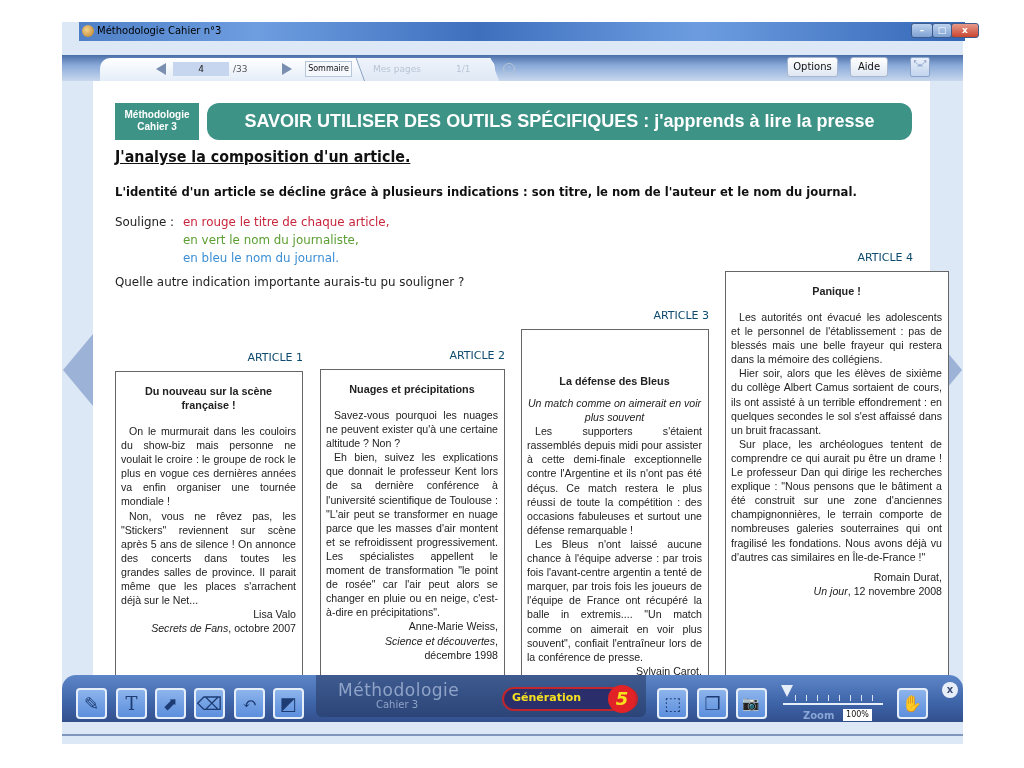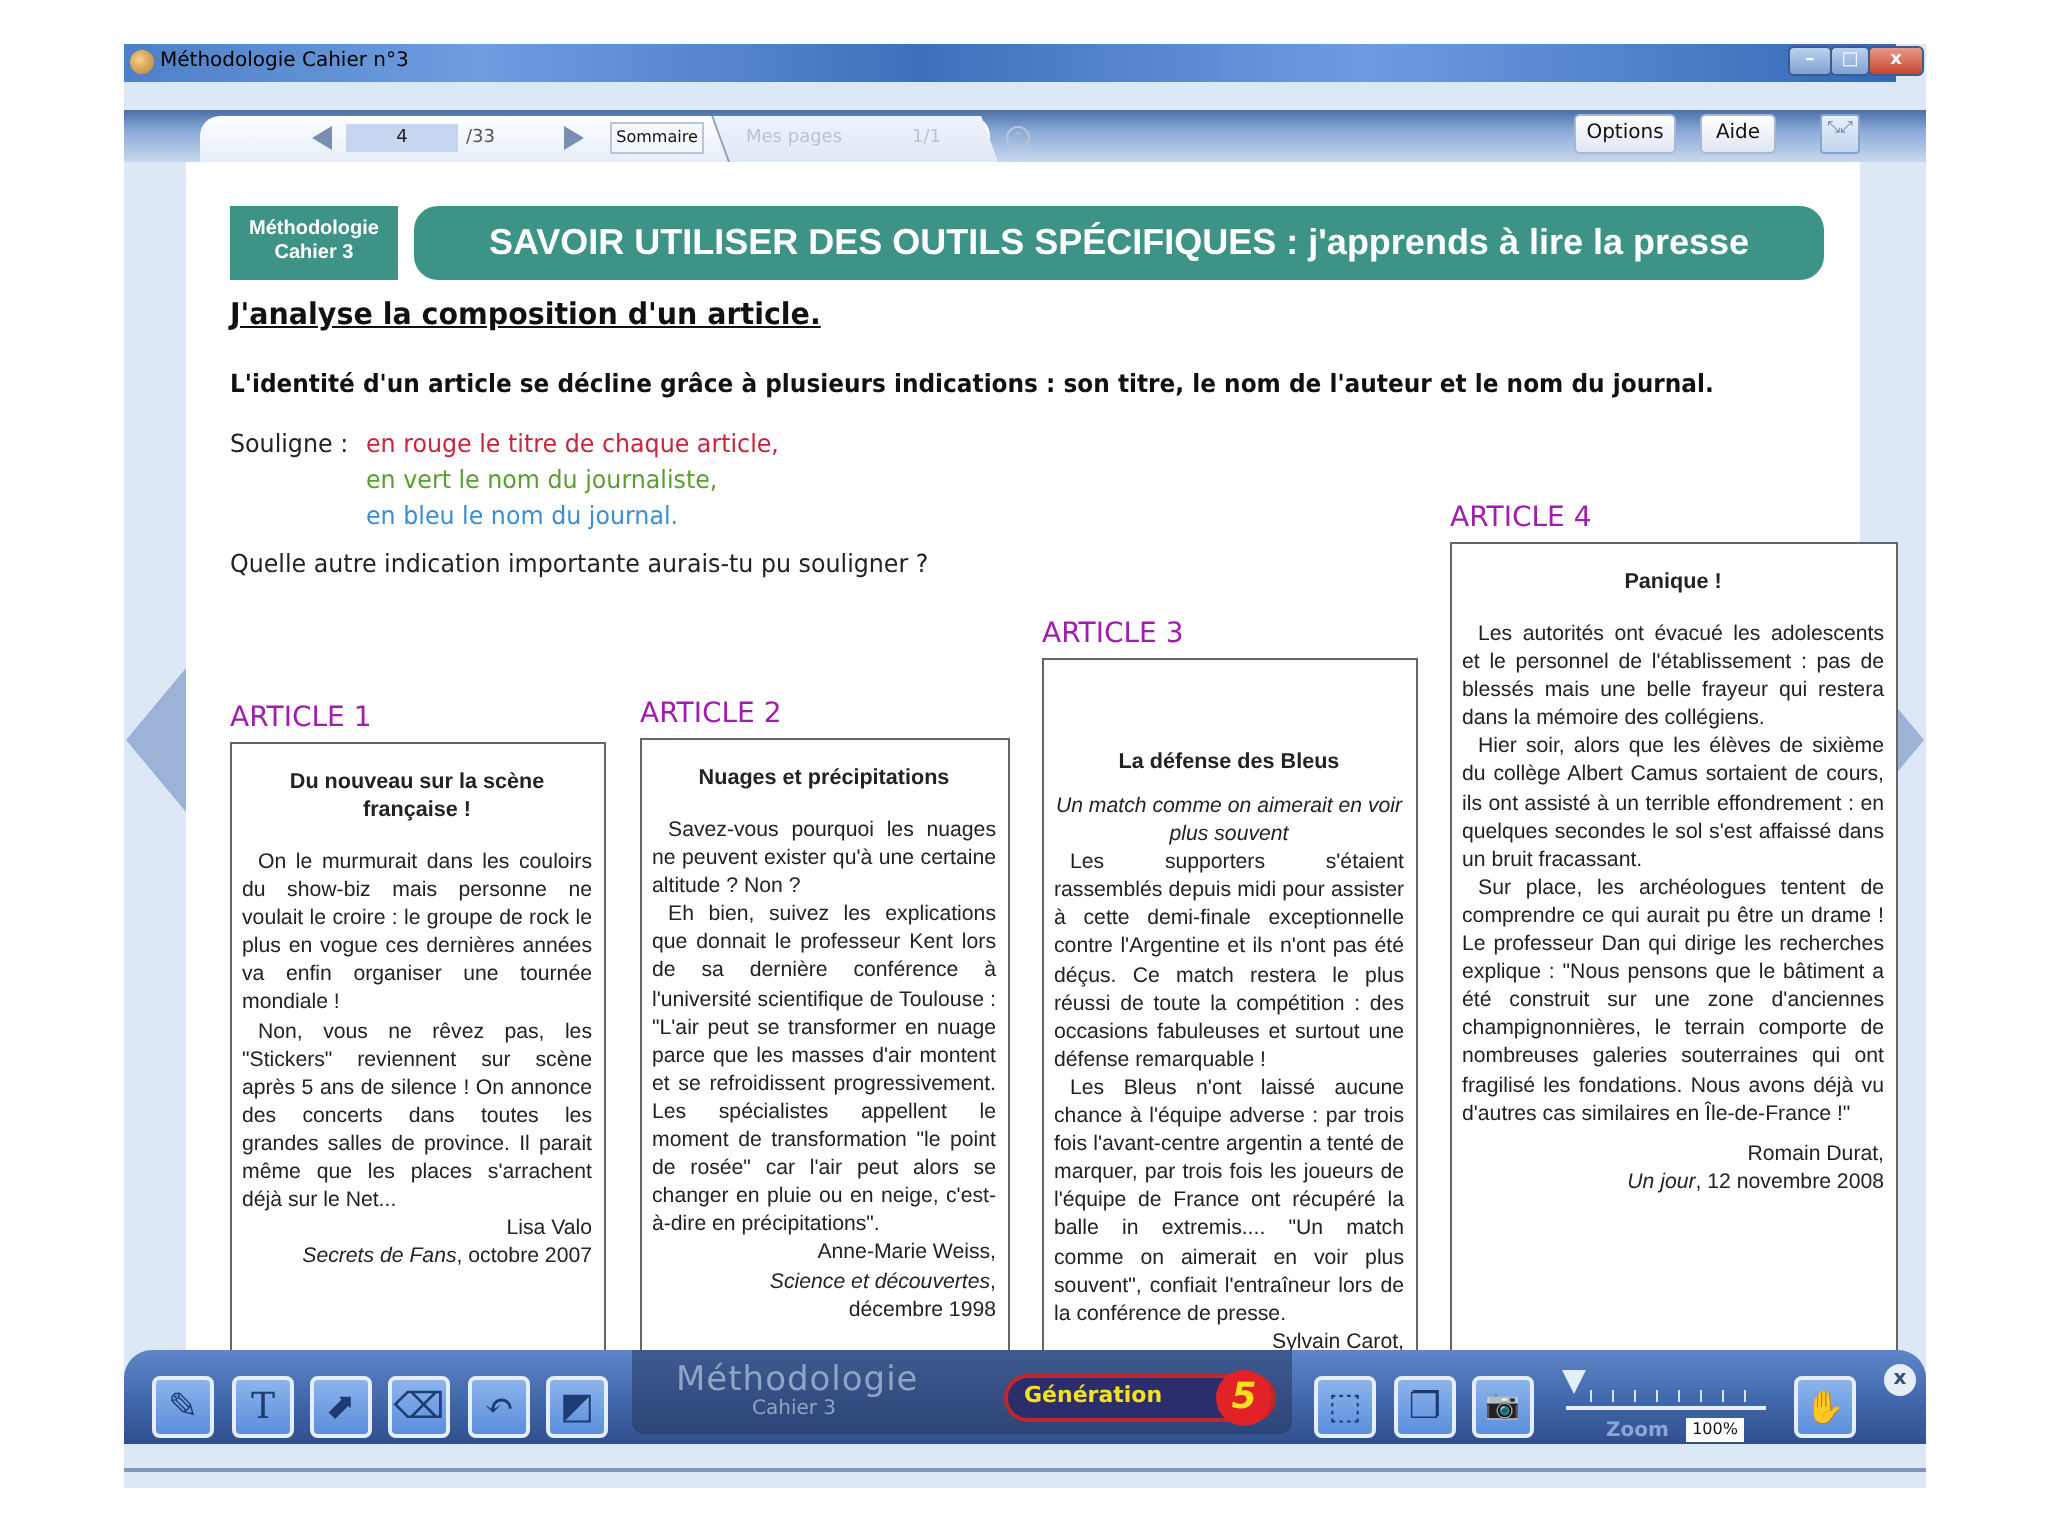--- a/index.html
+++ b/index.html
@@ -1,18 +1,18 @@
 <!DOCTYPE html>
 <html><head>
 <meta charset="utf-8">
 <style>
   * { box-sizing: border-box; margin: 0; padding: 0; }
   html, body { width: 1024px; height: 768px; background: #ffffff; overflow: hidden; font-family: "DejaVu Sans", sans-serif; }
   #win { position: absolute; left: 62px; top: 22px; width: 901px; height: 722px; background: #dde8f6; }
-  #titlebar { position: absolute; left: 0; top: 0; width: 886px; height: 19px;
+  #titlebar { position: absolute; left: 17px; top: 0; width: 886px; height: 19px;
     background: linear-gradient(90deg, #4f7fc6 0%, #6e9ee0 20%, #3e6fbd 45%, #6d9de0 70%, #3366b6 100%); }
   #titlebar .appicon { position: absolute; left: 3px; top: 3px; width: 12px; height: 12px; border-radius: 50%;
     background: radial-gradient(circle at 40% 40%, #f3d28a, #b97d2a); }
   #titlebar .title { position: absolute; left: 18px; top: 3px; font-size: 10px; color: #000; font-family: "DejaVu Sans", sans-serif; }
   .wbtn { position: absolute; top: 1px; height: 15px; border: 1px solid #3d5b8b; border-radius: 3px; }
   .wbtn.min { left: 832px; width: 22px; background: linear-gradient(#bcd2ee, #7fa2d2); }
   .wbtn.max { left: 853px; width: 20px; background: linear-gradient(#bcd2ee, #7fa2d2); }
   .wbtn.close { left: 872px; width: 28px; background: linear-gradient(#e89a8a, #c84530); }
   .wbtn span { position: absolute; left: 0; right: 0; top: 0; text-align: center; font-size: 9px; color: #fff; font-weight: bold; line-height: 13px; }
 
@@ -48,21 +48,21 @@
   #banner { position: absolute; left: 114px; top: 22px; width: 705px; height: 37px; background: #3e9387; color: #fff; font-family: "Liberation Sans", sans-serif; font-weight: bold; font-size: 18px; text-align: center; line-height: 37px; border-radius: 12px; }
   #subtitle { position: absolute; left: 22px; top: 67px; font-family: "DejaVu Sans", sans-serif; font-weight: bold; font-size: 15px; text-decoration: underline; color: #111; transform: scaleX(0.95); transform-origin: left; }
   #intro { position: absolute; left: 22px; top: 103px; font-family: "DejaVu Sans", sans-serif; font-weight: bold; font-size: 12.5px; color: #111; transform: scaleX(0.93); transform-origin: left; white-space: nowrap; }
   .instr { position: absolute; font-family: "DejaVu Sans", sans-serif; font-size: 12.5px; white-space: nowrap; transform: scaleX(0.95); transform-origin: left; }
   #instr-label { left: 22px; top: 133px; color: #222; }
   #instr-red { left: 90px; top: 133px; color: #c8243a; }
   #instr-green { left: 90px; top: 151px; color: #5a9e32; }
   #instr-blue { left: 90px; top: 169px; color: #3b8ed4; }
   #question { left: 22px; top: 193px; color: #222; }
 
-  .art-head { position: absolute; font-family: "DejaVu Sans", sans-serif; font-size: 14px; color: #a21caf; text-align: left; }
+  .art-head { position: absolute; font-family: "DejaVu Sans", sans-serif; font-size: 11px; color: #0c4a6e; text-align: right; }
   .article { position: absolute; border: 1px solid #666; background: #fff; font-family: "Liberation Sans", sans-serif; font-size: 10.6px; color: #222; line-height: 14.1px; padding: 12px 6px 6px 5px; text-align: justify; }
   .article .atitle { font-weight: bold; text-align: center; font-size: 10.8px; margin-bottom: 12px; line-height: 14px; }
   .article .asub { font-style: italic; text-align: center; }
   .article p { text-indent: 8px; }
   .article .author { text-align: right; }
   .article .source { text-align: right; }
   .article .source i { font-style: italic; }
 
   #toolbar { position: absolute; left: 0; top: 653px; width: 901px; height: 47px; background: linear-gradient(#5d86c8, #3e64a8 60%, #324f8c); border-radius: 14px 14px 0 0; }
   .tool { position: absolute; top: 13px; width: 31px; height: 31px; background: linear-gradient(#8db4ec, #5b8edc); border: 2px solid #e6eefa; border-radius: 4px; color: #1d3c73; font-size: 18px; text-align: center; line-height: 27px; font-family: "DejaVu Serif", serif; }

